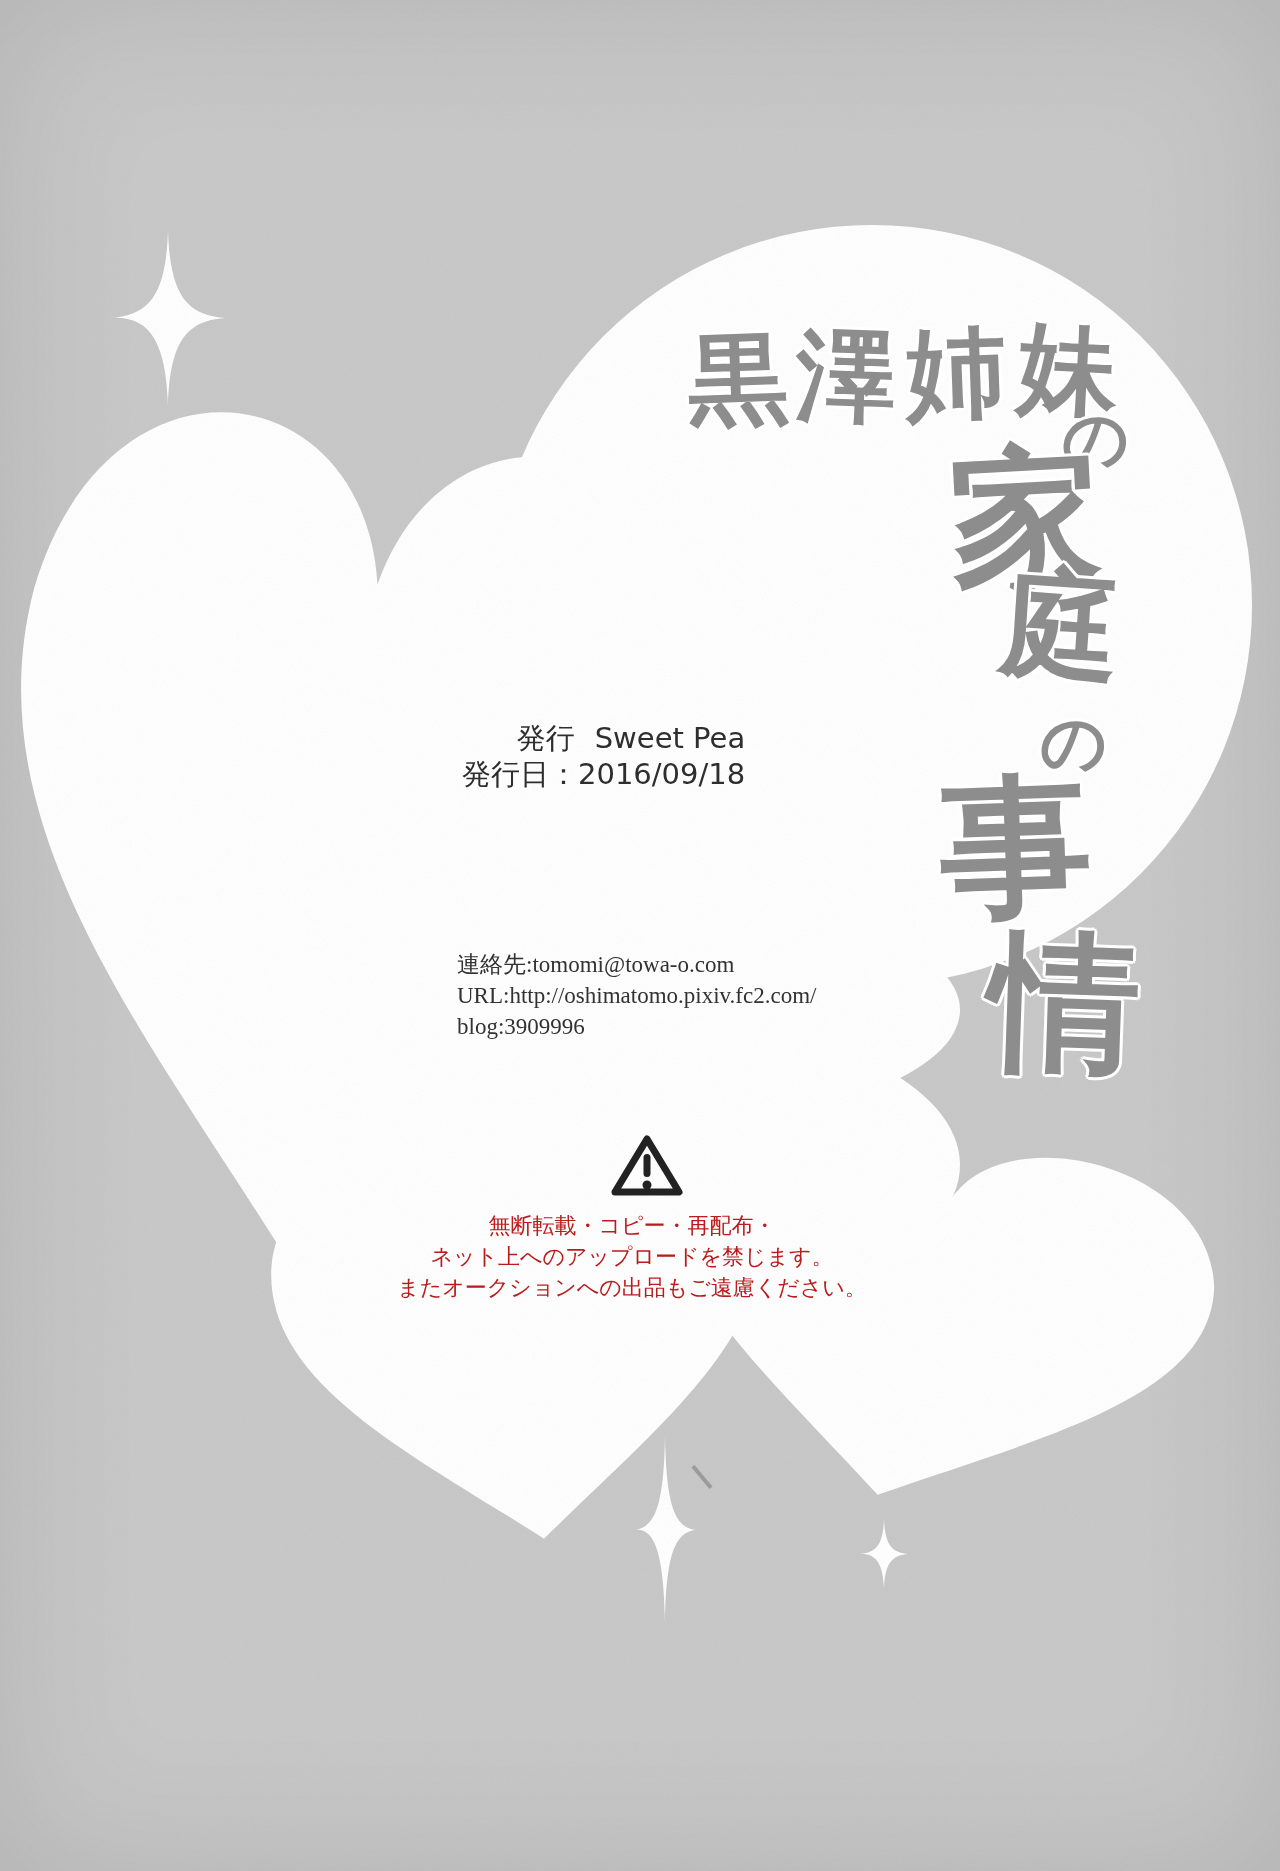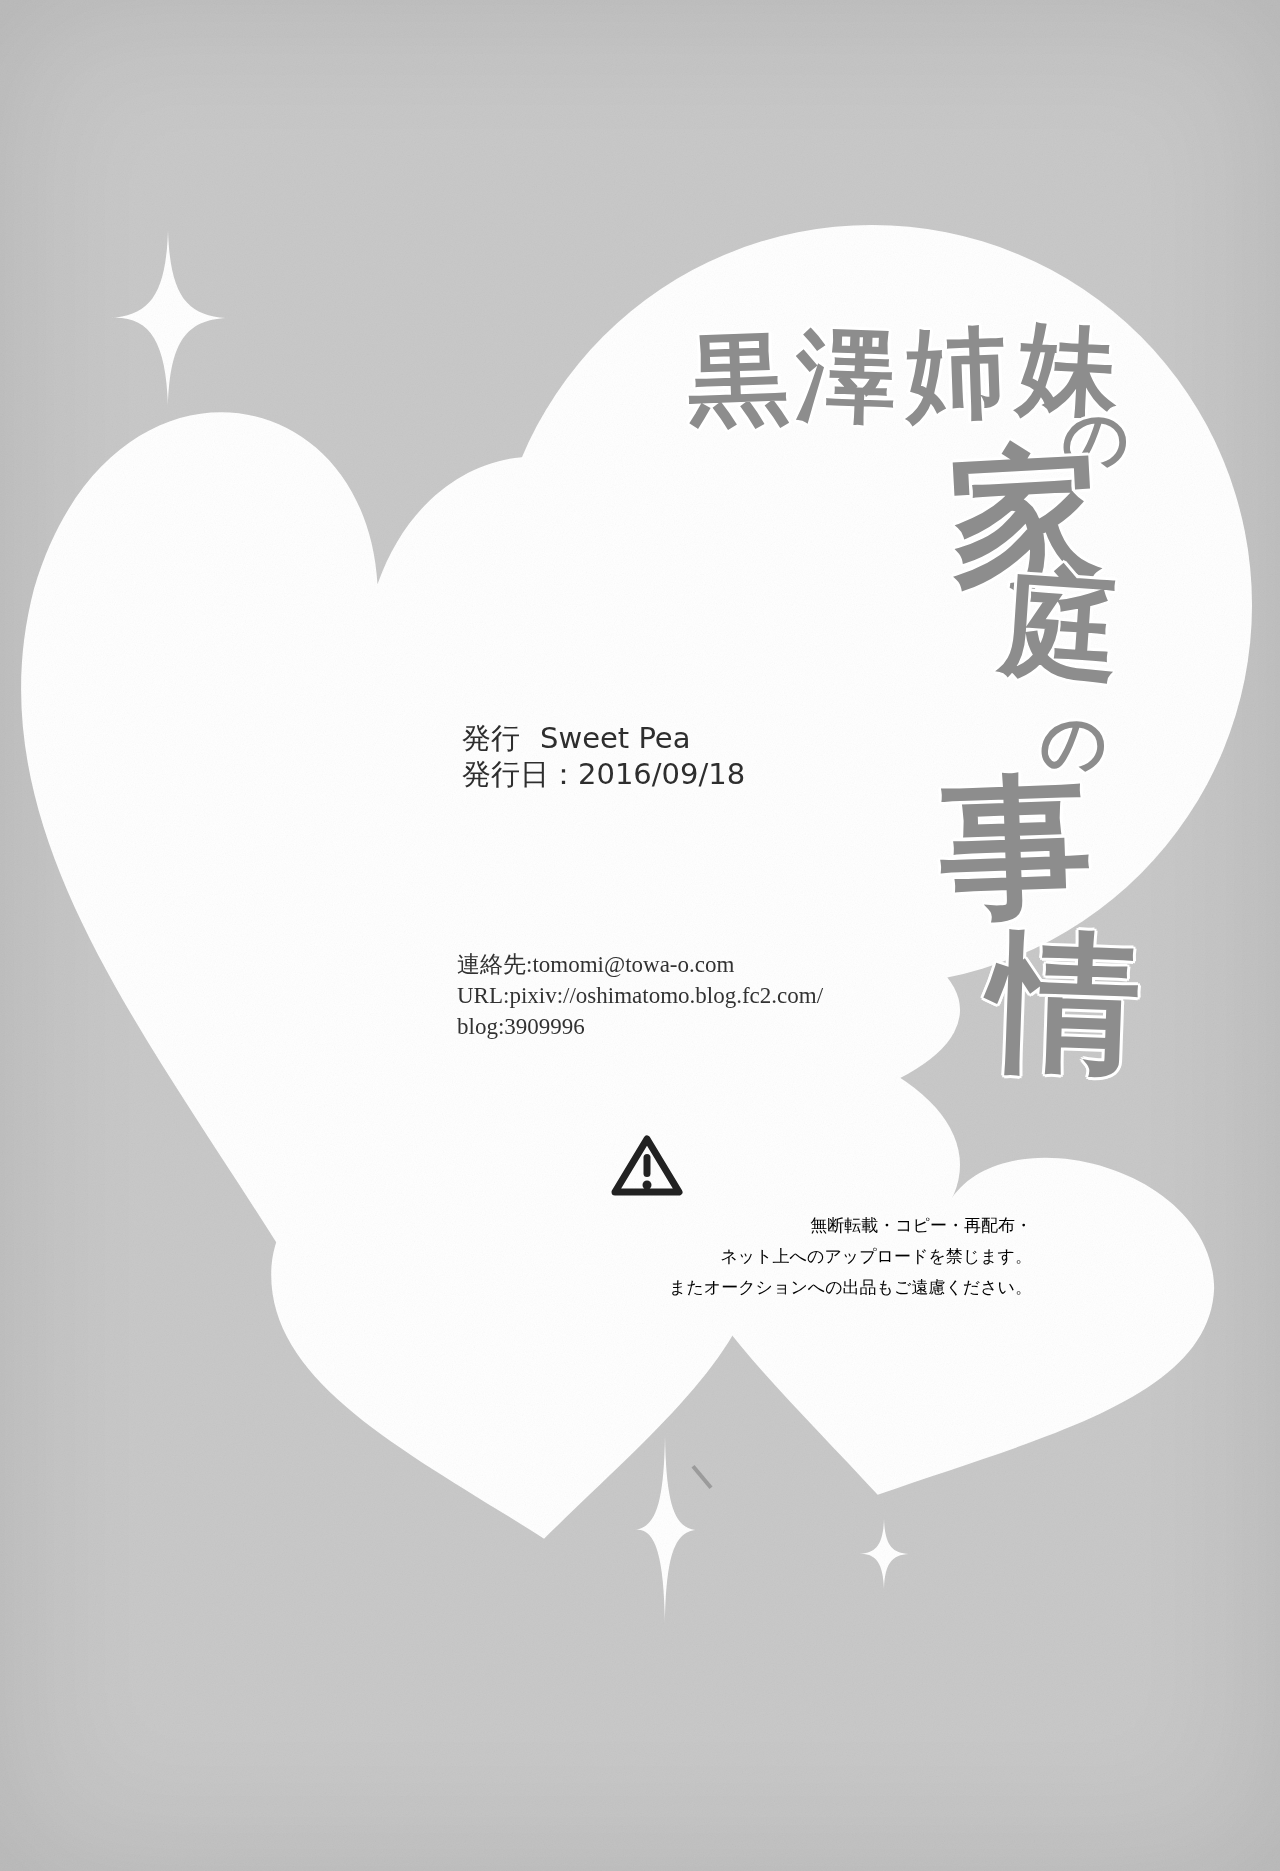--- a/index.html
+++ b/index.html
@@ -32,37 +32,38 @@
   .tc5{left:950px;top:444px;font-size:152px;transform:rotate(-3deg);}
   .tc6{left:1000px;top:566px;font-size:120px;transform:rotate(4deg);}
   .tc7{left:1040px;top:710px;font-size:66px;}
   .tc8{left:940px;top:772px;font-size:152px;transform:rotate(-2deg);}
   .tc9{left:990px;top:928px;font-size:150px;transform:rotate(2deg);}
   
   #colophon{
     position:absolute;left:462px;top:720px;
     color:#2e2e2e;font-size:29px;line-height:36px;
     white-space:nowrap;
+    text-align:right;
   }
   #colophon .pub-name{margin-left:20px;}
   
   #contact{
     position:absolute;left:457px;top:949px;
     color:#323232;font-size:23px;line-height:31px;
     white-space:nowrap;
     font-family:Liberation Serif, serif;
   }
   
   #warn-icon{
     position:absolute;left:610px;top:1131px;width:74px;height:66px;
   }
   #warning{
     position:absolute;left:232px;top:1210px;width:800px;
-    color:#000000;font-size:17px;line-height:31px;
-    text-align:right;white-space:nowrap;
+    color:#b91c1c;font-size:22px;line-height:31px;
+    text-align:center;white-space:nowrap;
   }
 </style>
 </head>
 <body>
 
 <div id="page">
 
   <svg id="bg" viewBox="0 0 1280 1871" width="1280" height="1871" aria-hidden="true">
     <defs>
       <path id="hp" d="M0,-38 C-12,-78 -86,-78 -97,-28 C-105,18 -50,52 0,92 C50,52 105,18 97,-28 C86,-78 12,-78 0,-38 Z"></path>
@@ -105,21 +106,21 @@
 
   <div id="colophon">
     <div>
       <span>発行</span><span class="pub-name">Sweet Pea</span>
     </div>
     <div>発行日：2016/09/18</div>
   </div>
 
   <div id="contact">
     <div>連絡先:tomomi@towa-o.com</div>
-    <div>URL:pixiv://oshimatomo.blog.fc2.com/</div>
+    <div>URL:http://oshimatomo.pixiv.fc2.com/</div>
     <div>blog:3909996</div>
   </div>
 
   <svg id="warn-icon" viewBox="0 0 74 66" aria-hidden="true">
     <path d="M37,8 L69,61 H5 Z" fill="none" stroke="#222222" stroke-width="7" stroke-linejoin="round"></path>
     <rect x="33.5" y="23" width="7" height="23" rx="3.5" fill="#222222"></rect>
     <circle cx="37" cy="54" r="4.5" fill="#222222"></circle>
   </svg>
 
   <div id="warning">

